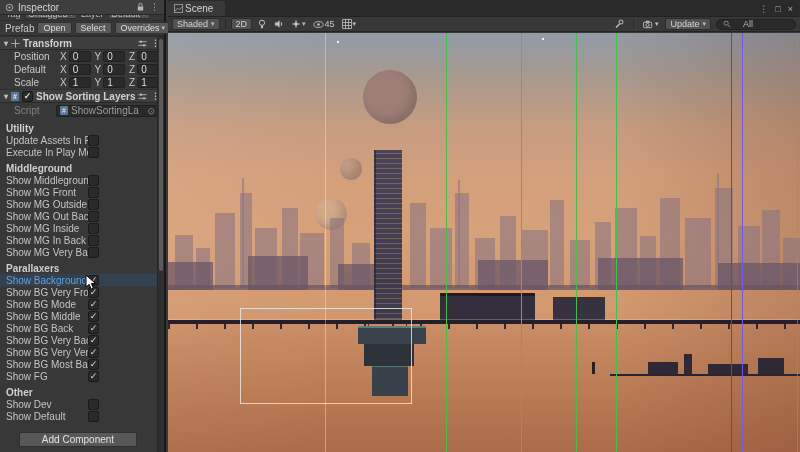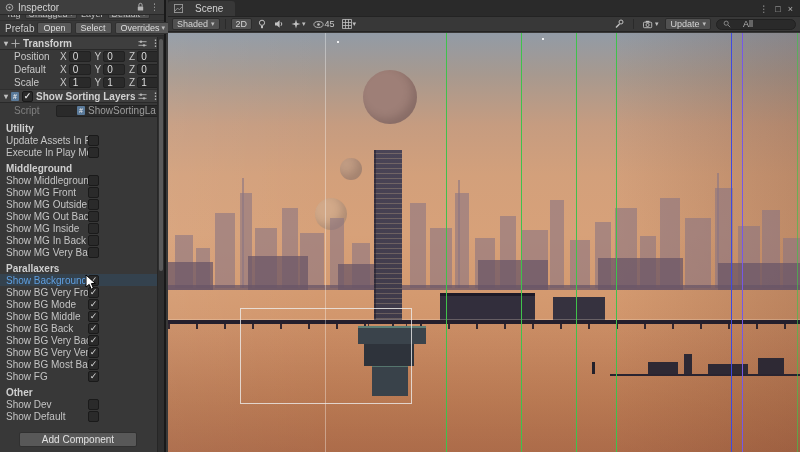--- a/index.html
+++ b/index.html
@@ -21,39 +21,39 @@
   .comp-header { height:14px; background:#3e3e3e; border-top:1px solid #2f2f2f; border-bottom:1px solid #292929; display:flex; align-items:center; gap:3px; padding:0 4px; font-weight:bold; color:#d0d0d0; white-space:nowrap; overflow:hidden; }
   .foldout { font-size:8px; color:#c0c0c0; flex:0 0 auto; }
   .hdr-icons { margin-left:auto; display:flex; gap:4px; align-items:center; flex:0 0 auto; }
   .comp-title { overflow:hidden; text-overflow:clip; white-space:nowrap; }
   .t-row { height:13px; display:flex; align-items:center; padding:0 5px 0 14px; gap:2px; }
   .t-label { width:42px; flex:0 0 auto; color:#c8c8c8; }
   .axis { color:#c8c8c8; margin-left:2px; flex:0 0 auto; }
   .t-field { flex:1 1 0; min-width:0; height:11px; background:#2a2a2a; border:1px solid #212121; border-radius:2px; padding:0 3px; color:#dcdcdc; display:flex; align-items:center; }
   .script-row { height:15px; display:flex; align-items:center; padding:0 5px 0 14px; gap:4px; }
   .script-label { width:38px; color:#808080; flex:0 0 auto; }
-  .obj-field { flex:1; height:12px; background:#2a2a2a; border:1px solid #212121; border-radius:2px; display:flex; align-items:center; gap:3px; padding:0 20px; color:#9c9c9c; white-space:nowrap; overflow:hidden; }
+  .obj-field { flex:1; height:12px; background:#2a2a2a; border:1px solid #212121; border-radius:2px; display:flex; align-items:center; gap:3px; padding:0 3px; color:#9c9c9c; white-space:nowrap; overflow:hidden; }
   .script-badge { display:inline-flex; align-items:center; justify-content:center; width:8px; height:9px; background:#5a7a9a; color:#eaeaea; font-size:7px; border-radius:1px; flex:0 0 auto; }
   .obj-picker { margin-left:auto; color:#8a8a8a; font-size:9px; flex:0 0 auto; }
   .sections { padding-top:0px; }
   .sec-header { height:11px; margin-top:5px; padding-left:6px; font-weight:bold; color:#cfcfcf; display:flex; align-items:center; }
   .prop-row { height:12px; display:flex; align-items:center; padding-left:6px; }
   .prop-label { width:82px; flex:0 0 auto; white-space:nowrap; overflow:hidden; color:#c4c4c4; }
   .cb { width:11px; height:11px; background:#2a2a2a; border:1px solid #1a1a1a; border-radius:2px; font-size:9px; line-height:9px; text-align:center; color:#dcdcdc; flex:0 0 auto; }
   .prop-row.hl { background:rgba(44,93,135,0.28); }
   .prop-row.hl .prop-label { color:#5f9fe0; }
   .addcomp { position:absolute; left:0; right:8px; bottom:5px; display:flex; justify-content:center; }
   .addcomp .btn-add { width:118px; height:15px; background:#585858; border:1px solid #303030; border-radius:2px; color:#e2e2e2; font-size:10px; display:flex; align-items:center; justify-content:center; }
   .insp-scrollbar { position:absolute; right:0; top:37px; bottom:0; width:7px; background:#2f2f2f; border-left:1px solid #262626; }
   .insp-scrollbar .thumb { position:absolute; left:1px; right:1px; top:2px; height:232px; background:#5a5a5a; border-radius:3px; }
 
   
   .scene { position:absolute; left:168px; top:0; width:632px; height:452px; background:#383838; }
   .scene-tabbar { height:17px; background:#2a2a2a; display:flex; align-items:flex-end; border-bottom:1px solid #232323; }
-  .scene-tab { height:15px; background:#383838; display:flex; align-items:center; gap:12px; padding:0 12px 0 6px; border-radius:3px 3px 0 0; color:#d2d2d2; }
+  .scene-tab { height:15px; background:#383838; display:flex; align-items:center; gap:2px; padding:0 12px 0 6px; border-radius:3px 3px 0 0; color:#d2d2d2; }
   .tab-right { margin-left:auto; display:flex; gap:7px; align-items:center; padding:0 7px 2px 0; color:#b0b0b0; font-size:9px; }
   .scene-toolbar { height:15px; background:#383838; border-bottom:1px solid #232323; display:flex; align-items:center; gap:3px; padding:0 4px; font-size:9px; }
   .tb-btn { display:inline-flex; align-items:center; gap:3px; background:#515151; border:1px solid #2c2c2c; border-radius:2px; height:12px; padding:0 4px; color:#d4d4d4; }
   .tb-ico { display:inline-flex; align-items:center; gap:1px; height:12px; padding:0 2px; color:#c8c8c8; }
   .tb-sep { width:1px; height:10px; background:#2a2a2a; margin:0 2px; }
   .tb-right { margin-left:auto; display:flex; align-items:center; gap:5px; }
   .drop { font-size:7px; color:#bdbdbd; }
   .search { display:flex; align-items:center; gap:12px; background:#2a2a2a; border:1px solid #212121; border-radius:7px; height:11px; padding:0 6px; width:80px; color:#b5b5b5; }
 
   .viewport { position:absolute; left:0; top:33px; width:632px; height:419px; overflow:hidden;

